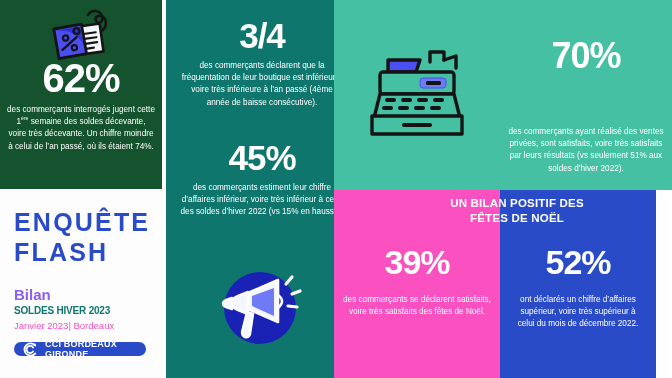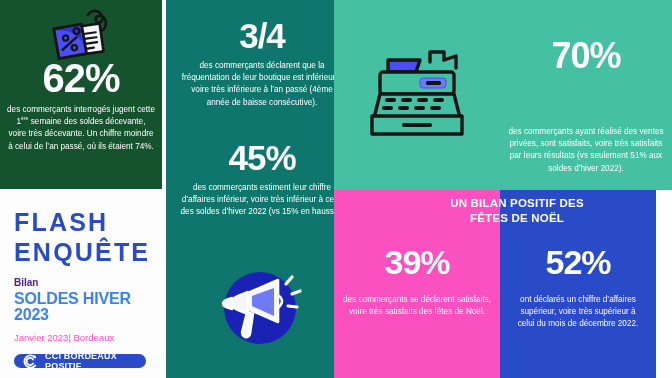--- a/index.html
+++ b/index.html
@@ -177,38 +177,38 @@
     left: 14px; right: 10px; top: 18px;
   }
   .brand-title {
     color: #2a4bc8;
     font-weight: 700;
     font-size: 25px;
     letter-spacing: 2.2px;
     line-height: 30px;
   }
   .brand-sub1 {
-    color: #4c1d95;
+    color: #8b5cf6;
+    font-weight: 700;
+    font-size: 15px;
+    line-height: 16px;
+    margin-top: 20px;
+  }
+  .brand-sub2 {
+    color: #0f766e;
     font-weight: 700;
     font-size: 10px;
-    line-height: 16px;
-    margin-top: 8px;
-  }
-  .brand-sub2 {
-    color: #3b82f6;
-    font-weight: 700;
-    font-size: 16px;
     line-height: 16px;
     letter-spacing: -0.2px;
   }
   .brand-date {
     color: #fb50bf;
     font-size: 9.5px;
     line-height: 13px;
-    margin-top: 8px;
+    margin-top: 0;
   }
   .logo-pill {
     margin-top: 10px;
     width: 132px; height: 14px;
     background: #2a4bc8;
     border-radius: 13px;
     display: flex;
     align-items: center;
     padding-left: 8px;
     box-sizing: border-box;
@@ -251,36 +251,36 @@
       </svg>
     </div>
     <div class="bignum">62%</div>
     <div class="blurb">
       <span>des commerçants interrogés jugent cette 1</span><sup>ère</sup><span> semaine des soldes décevante, voire très décevante. Un chiffre moindre à celui de l’an passé, où ils étaient 74%.</span>
     </div>
   </div>
 
   <div class="panel" id="panel-brand">
     <div class="brand-inner">
+      <div class="brand-title">ENQUÊTE</div>
       <div class="brand-title">FLASH</div>
-      <div class="brand-title">ENQUÊTE</div>
       <div class="brand-sub1">Bilan</div>
       <div class="brand-sub2">SOLDES HIVER 2023</div>
       <div class="brand-date">Janvier 2023| Bordeaux</div>
       <div class="logo-pill">
         <span class="logo-mark">
           <svg width="17" height="17" viewBox="0 0 20 20">
             <path d="M15.5 5.2 A7.2 7.2 0 1 0 15.5 14.8" fill="none" stroke="#ffffff" stroke-width="2.3" stroke-linecap="round"></path>
             <path d="M13 7.6 A4.2 4.2 0 1 0 13 12.4" fill="none" stroke="#ffffff" stroke-width="2.1" stroke-linecap="round"></path>
             <circle cx="14.6" cy="4.4" r="1.5" fill="#ffffff"></circle>
           </svg>
         </span>
         <span class="logo-text">
           <span>CCI BORDEAUX</span><br>
-          <span>POSITIF</span>
+          <span>GIRONDE</span>
         </span>
       </div>
     </div>
   </div>
 
   <div class="panel" id="panel-blue-tall">
     <div class="bignum" id="stat-34">3/4</div>
     <div class="blurb" id="blurb-34">des commerçants déclarent que la fréquentation de leur boutique est inférieure, voire très inférieure à l’an passé (4ème année de baisse consécutive).</div>
     <div class="bignum" id="stat-45">45%</div>
     <div class="blurb" id="blurb-45">des commerçants estiment leur chiffre d’affaires inférieur, voire très inférieur à celui des soldes d’hiver 2022 (vs 15% en hausse).</div>

